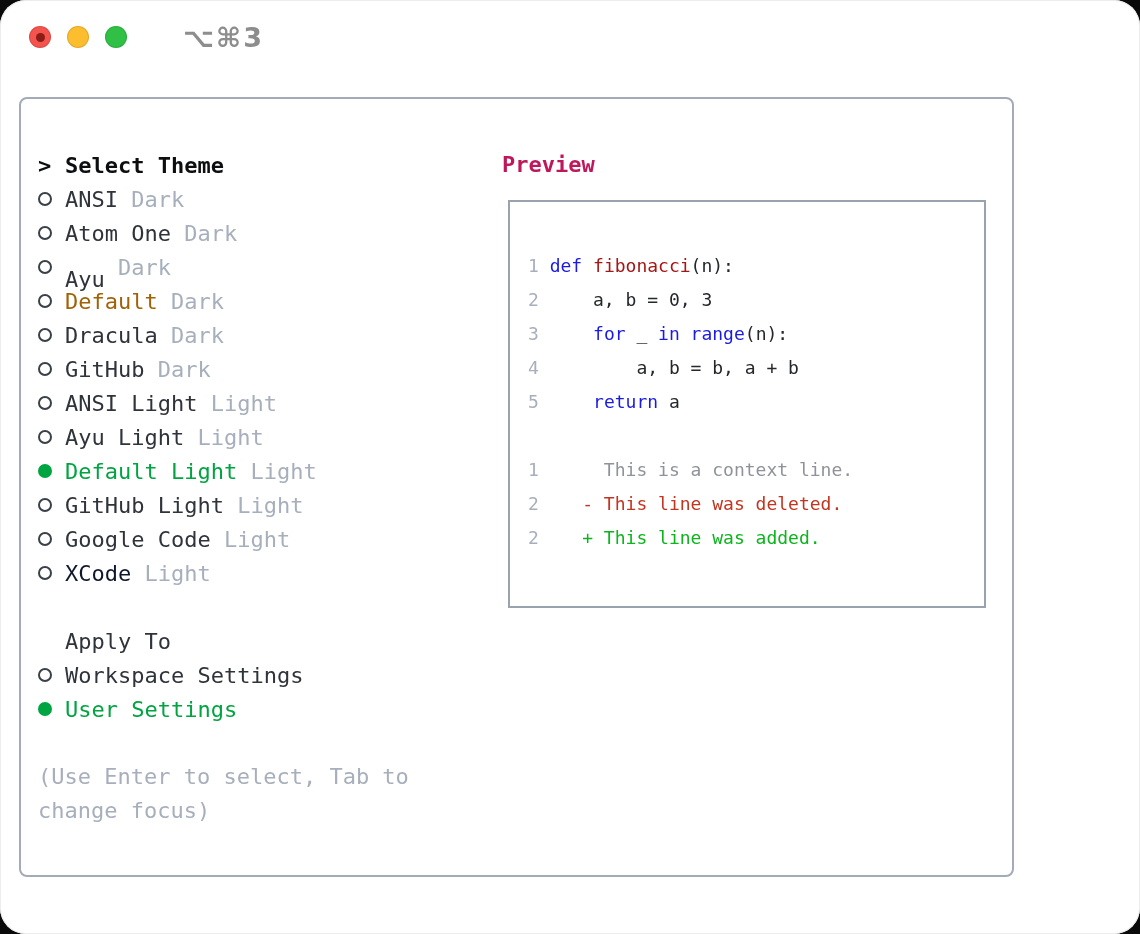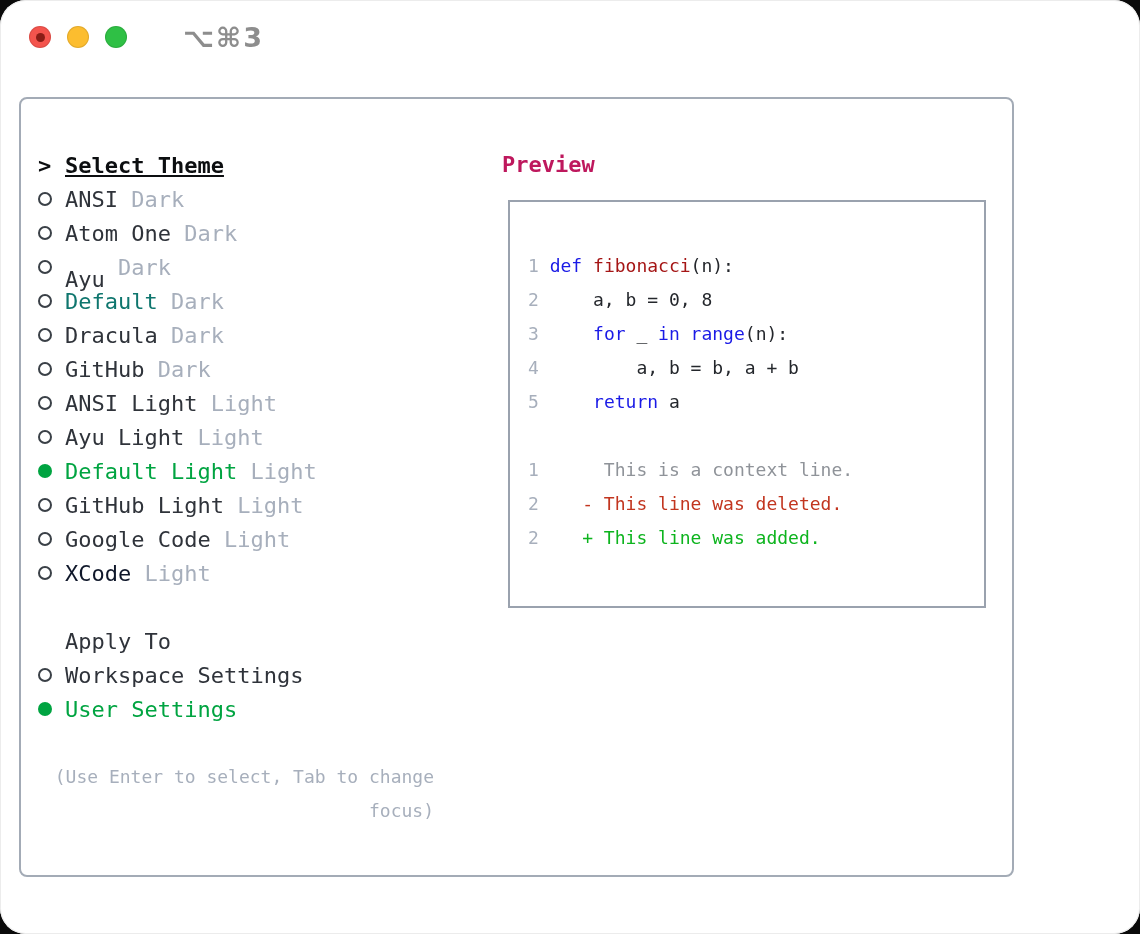--- a/index.html
+++ b/index.html
@@ -20,25 +20,25 @@
                font-weight:bold; font-size:27px; letter-spacing:2px; }
 
   
   .panel { position:absolute; left:19px; top:97px; width:995px; height:780px;
            border:2px solid #a3abb6; border-radius:8px; background:#ffffff; }
 
   .left-col { position:absolute; left:17px; top:49px; }
   .trow { display:flex; align-items:center; height:34px; font-size:22px; }
   .marker { width:27px; display:flex; align-items:center; flex:0 0 27px; }
   .prompt { font-weight:bold; font-size:22px; }
-  .hdr { font-weight:bold;text-decoration:underline; }
+  .hdr { font-weight:bold; }
   .dot { width:14px; height:14px; border-radius:50%; border:2px solid #3a4047; }
   .dot.filled { border:none; }
   .spacer { height:34px; }
-  .help { width:396px; line-height:34px; font-size:18px;text-align:right; }
+  .help { width:396px; line-height:34px; font-size:22px; }
 
   .preview-label { position:absolute; left:481px; top:49px; height:34px;
                    line-height:34px; font-weight:bold; font-size:22px; }
   .preview-box { position:absolute; left:487px; top:101px; width:478px; height:408px;
                  border:2px solid #9aa2ae; background:#ffffff;
                  padding:47px 0 0 18px; overflow:hidden; }
   .pline { height:34px; line-height:34px; white-space:pre; font-size:18px; }
 </style>
 </head>
 <body>
@@ -81,21 +81,21 @@
             <span class="marker">
               <span class="dot" style="border-color: rgb(58, 64, 71);"></span>
             </span>
             <span style="color: rgb(47, 51, 58); margin-top: 24px;">Ayu</span>
             <span style="color: rgb(167, 175, 188); white-space: pre;">&nbsp;Dark</span>
           </div>
           <div class="trow">
             <span class="marker">
               <span class="dot" style="border-color: rgb(58, 64, 71);"></span>
             </span>
-            <span style="color: #0f766e;">Default</span>
+            <span style="color: #a16207;">Default</span>
             <span style="color: rgb(167, 175, 188); white-space: pre;">&nbsp;Dark</span>
           </div>
           <div class="trow">
             <span class="marker">
               <span class="dot" style="border-color: rgb(58, 64, 71);"></span>
             </span>
             <span style="color: rgb(47, 51, 58);">Dracula</span>
             <span style="color: rgb(167, 175, 188); white-space: pre;">&nbsp;Dark</span>
           </div>
           <div class="trow">
@@ -173,21 +173,21 @@
 
       <div class="spacer"></div>
 
       <div class="help" style="color: rgb(167, 175, 188);">(Use Enter to select, Tab to change focus)</div>
     </div>
 
     <div class="preview-label" style="color: #be185d;">Preview</div>
 
     <div class="preview-box" id="preview-box">
         <div class="pline"><span style="color: rgb(167, 175, 188);">1 </span><span style="color: rgb(26, 26, 230);">def</span><span style="color: rgb(36, 39, 44);"> </span><span style="color: rgb(165, 22, 22);">fibonacci</span><span style="color: rgb(36, 39, 44);">(n):</span></div>
-        <div class="pline"><span style="color: rgb(167, 175, 188);">2 </span><span style="color: rgb(36, 39, 44);">    a, b = 0, 8</span></div>
+        <div class="pline"><span style="color: rgb(167, 175, 188);">2 </span><span style="color: rgb(36, 39, 44);">    a, b = 0, 3</span></div>
         <div class="pline"><span style="color: rgb(167, 175, 188);">3 </span><span style="color: rgb(36, 39, 44);">    </span><span style="color: rgb(26, 26, 230);">for</span><span style="color: rgb(36, 39, 44);"> _ </span><span style="color: rgb(26, 26, 230);">in</span><span style="color: rgb(36, 39, 44);"> </span><span style="color: rgb(26, 26, 230);">range</span><span style="color: rgb(36, 39, 44);">(n):</span></div>
         <div class="pline"><span style="color: rgb(167, 175, 188);">4 </span><span style="color: rgb(36, 39, 44);">        a, b = b, a + b</span></div>
         <div class="pline"><span style="color: rgb(167, 175, 188);">5 </span><span style="color: rgb(36, 39, 44);">    </span><span style="color: rgb(26, 26, 230);">return</span><span style="color: rgb(36, 39, 44);"> a</span></div>
         <div class="pline"></div>
         <div class="pline"><span style="color: rgb(167, 175, 188);">1 </span><span style="color: rgb(143, 147, 153);">     This is a context line.</span></div>
         <div class="pline"><span style="color: rgb(167, 175, 188);">2 </span><span style="color: rgb(194, 53, 31);">   - This line was deleted.</span></div>
         <div class="pline"><span style="color: rgb(167, 175, 188);">2 </span><span style="color: rgb(13, 180, 30); margin-top: 40px;">   + This line was added.</span></div>
       </div>
 
   </div>

